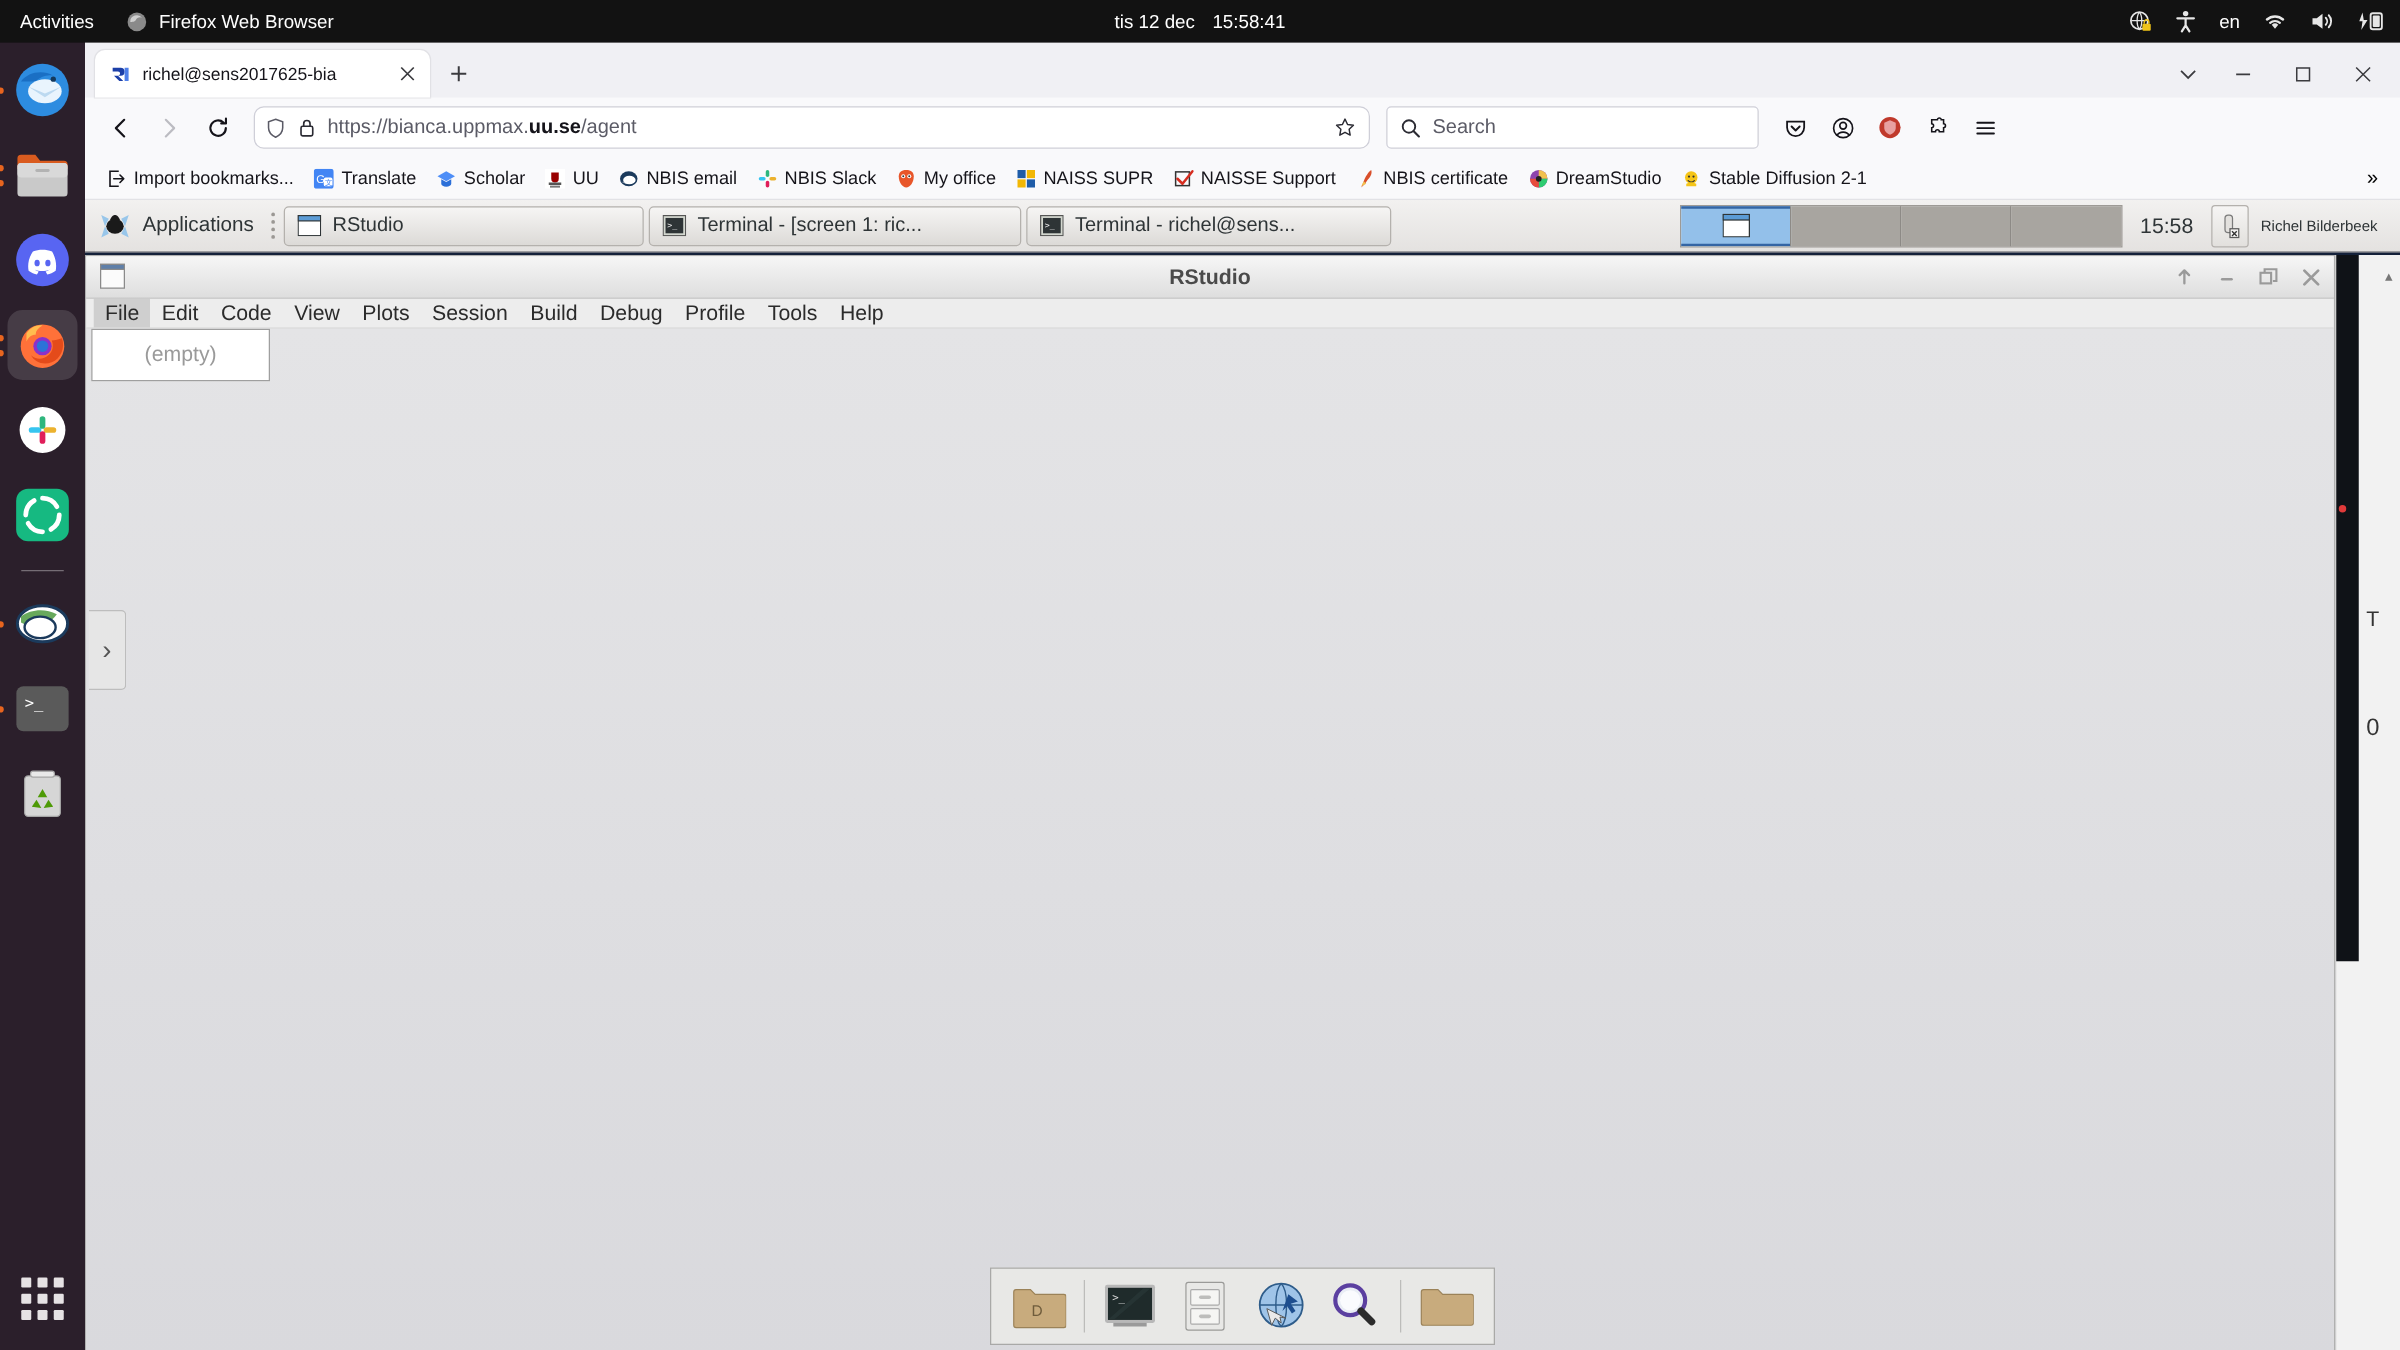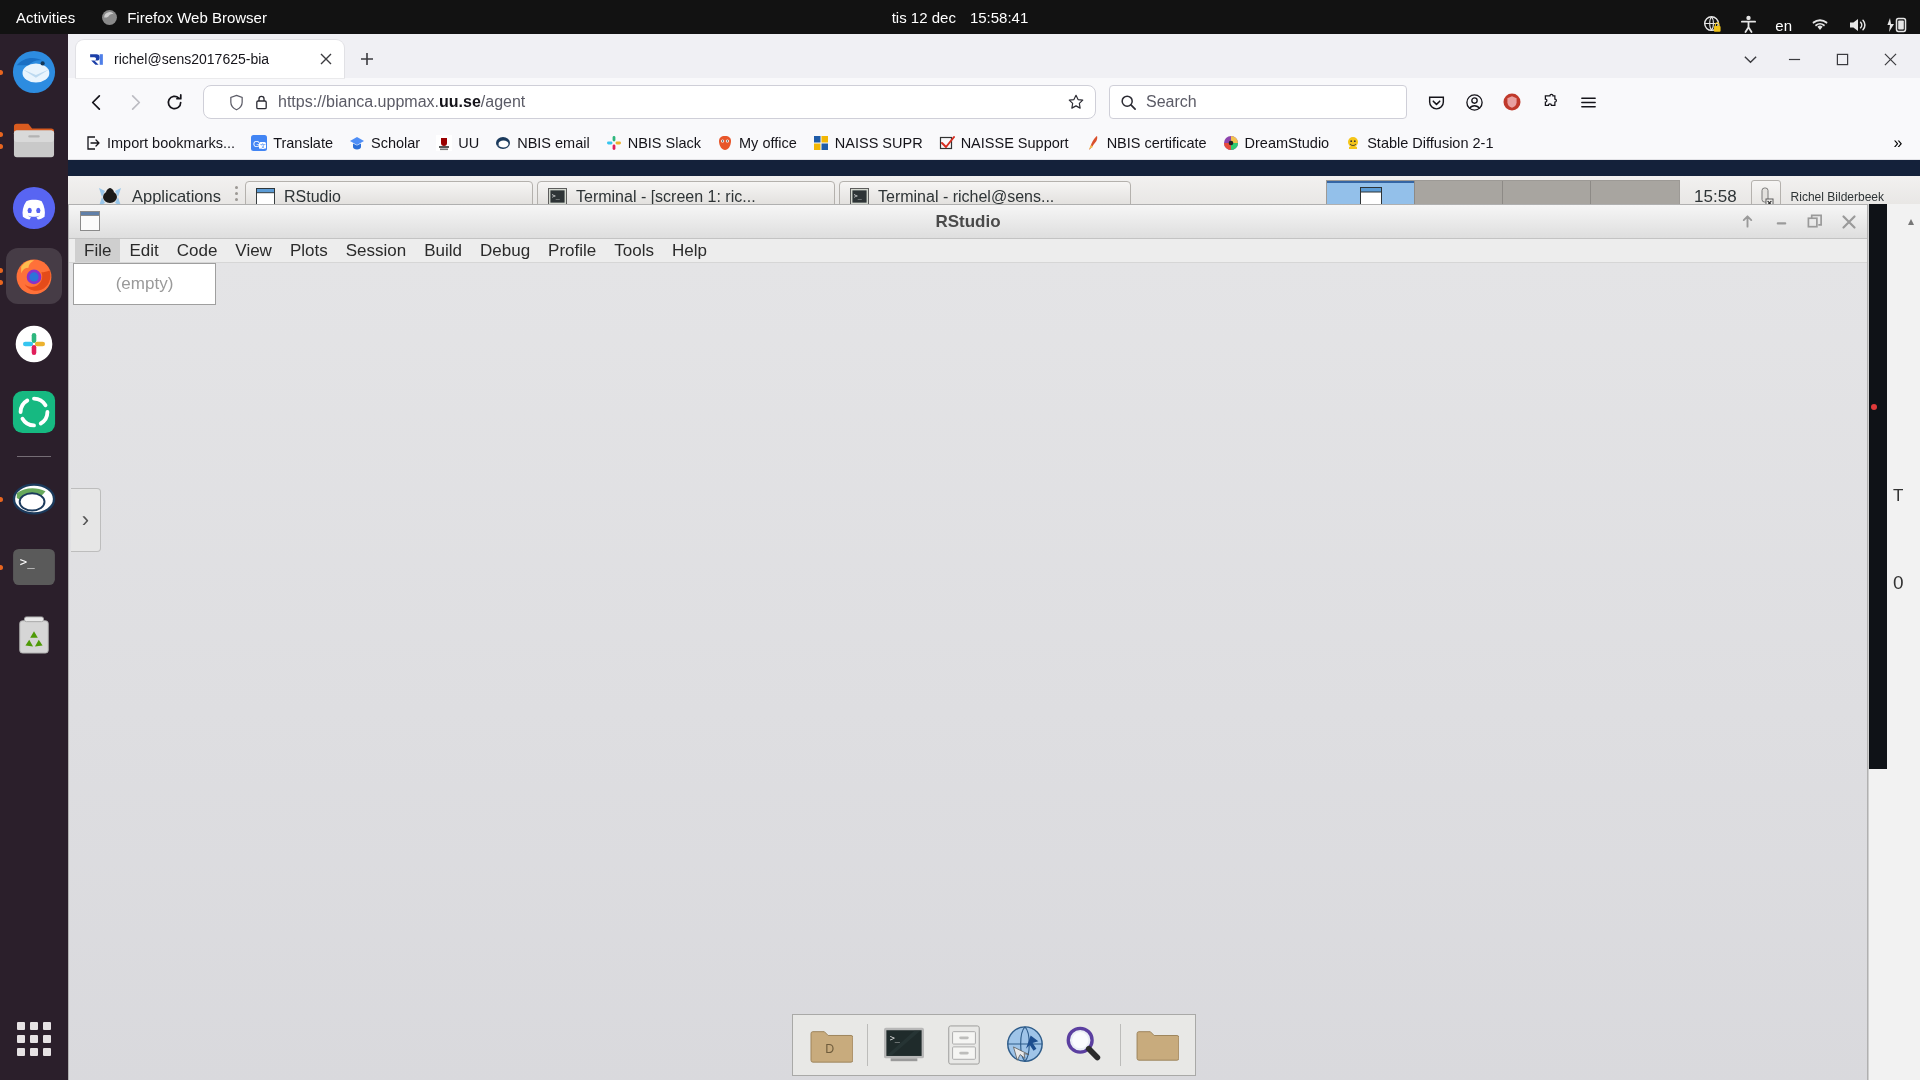--- a/index.html
+++ b/index.html
@@ -20,21 +20,21 @@
     z-index: 60;
   }
   #topbar .tb-activities { padding: 0 14px 0 16px; font-weight: 400; color:#fff; }
   #topbar .tb-app { display:flex; gap:9px; padding: 0 12px; }
   #topbar .tb-clock {
     position: absolute; left: 50%; transform: translateX(-50%);
     display: flex; gap: 14px; font-size: 15px; color:#fff;
   }
   #topbar .tb-right {
     position: absolute; right: 12px; top: 0; height: 34px;
-    display: flex; align-items: flex-end; gap: 18px;
+    display: flex; align-items: center; gap: 18px;
   }
   #topbar .tb-right .lang { font-size: 15px; color:#fff; }
   .ff-mini { width:17px; height:17px; display:block; }
 
   
   #dock {
     position: absolute; left: 0; top: 34px; width: 68px; height: 1046px;
     background: #2b1f2b;
     display: flex; flex-direction: column; align-items: center;
     padding-top: 10px;
@@ -97,21 +97,21 @@
 
   
   .ff-nav {
     height: 48px; background: #f9f9fb; display: flex; align-items: center;
     padding: 0 10px; gap: 3px;
   }
   .nav-btn { width: 36px; height: 34px; display:flex; align-items:center; justify-content:center; border-radius:5px; }
   .urlbar {
     flex: 1; max-width: 893px; height: 34px; background: #ffffff;
     border: 1px solid #cfcfd8; border-radius: 8px;
-    display: flex; align-items: center; gap: 9px; padding: 0 10px 0 24px;
+    display: flex; align-items: center; gap: 9px; padding: 0 10px 0 8px;
     margin-left: 8px; margin-right: 10px;
   }
   .urlbar .url-text { flex: 1; font-size: 16px; color: #5b5b66; white-space: nowrap; }
   .urlbar .url-text b { color: #15141a; font-weight: 700; }
   .searchbar {
     width: 298px; height: 34px; background: #ffffff;
     border: 1px solid #cfcfd8; border-radius: 4px;
     display: flex; align-items: center; gap: 9px; padding: 0 10px;
   }
   .searchbar .sb-text { font-size: 16px; color: #5b5b66; }
@@ -130,24 +130,24 @@
   .bm .bmico { width:16px; height:16px; flex:none; display:block; }
   .bm-overflow { position:absolute; right: 8px; top: 4px; width: 28px; height: 26px; display:flex; align-items:center; justify-content:center; }
 
   
   #content {
     flex: 1; position: relative; background: #14213a; overflow: hidden;
   }
 
   
   .xpanel {
-    position: absolute; left: 0; top: 16px; width: 1852px; height: 42px;
+    position: absolute; left: 0; top: 0; width: 1852px; height: 42px;
     background: linear-gradient(#f2f1f0, #e4e2e0);
     border-bottom: 1px solid #b9b6b3;
-    display: flex; align-items: center; padding: 0 22px;
+    display: flex; align-items: center; padding: 0 4px;
     font-size: 16.5px; color: #2e3436;
   }
   .xp-apps { display:flex; align-items:center; gap:8px; padding: 0 8px 0 6px; height: 34px; }
   .xp-handle { width: 6px; height: 26px; display:flex; flex-direction:column; justify-content:space-evenly; align-items:center; margin: 0 5px; }
   .xp-handle i { width:3px; height:3px; background:#9b9894; border-radius:50%; display:block; }
   .xp-task {
     height: 32px; min-width: 0; background: linear-gradient(#f6f5f4,#dcdad7);
     border: 1px solid #b4b1ad; border-radius: 4px;
     display: flex; align-items: center; gap: 9px; padding: 0 10px; margin-right: 4px;
     font-size: 16px; color: #2e3436; white-space: nowrap; overflow: hidden;

